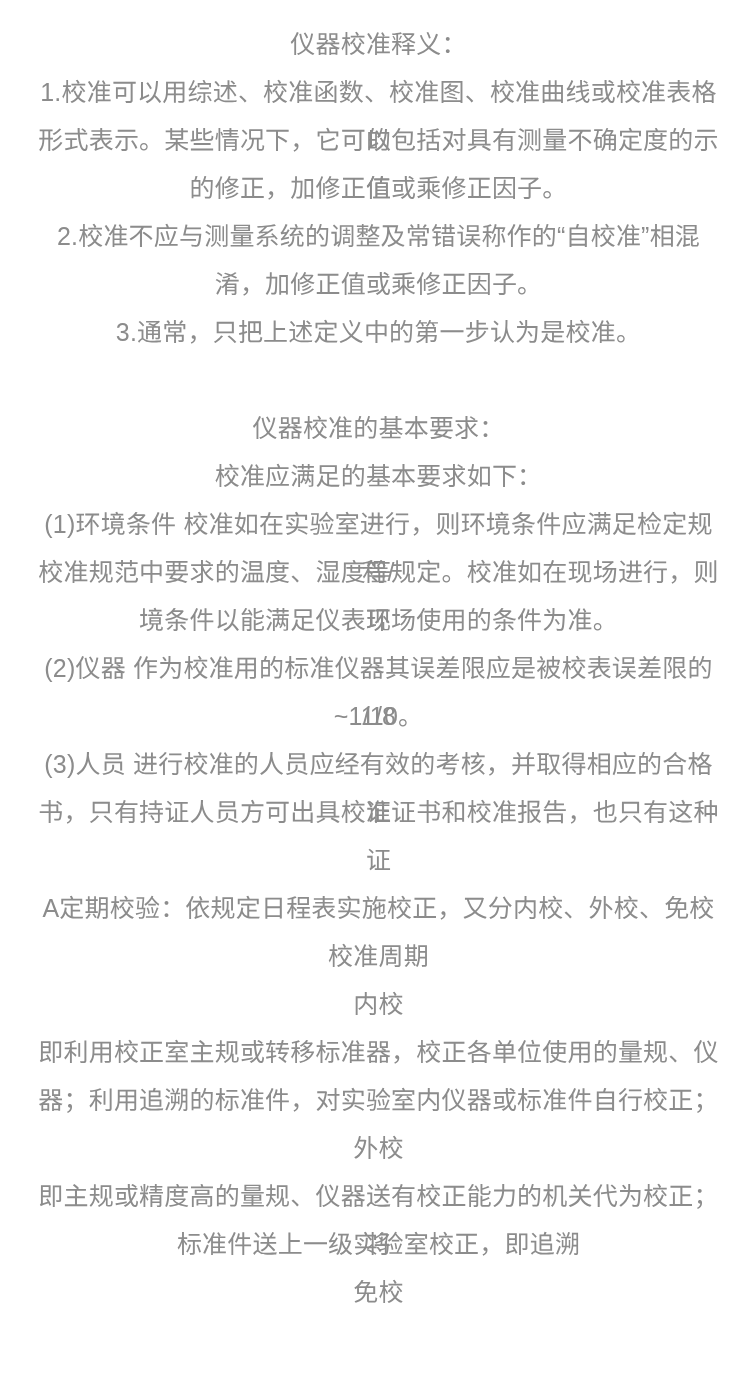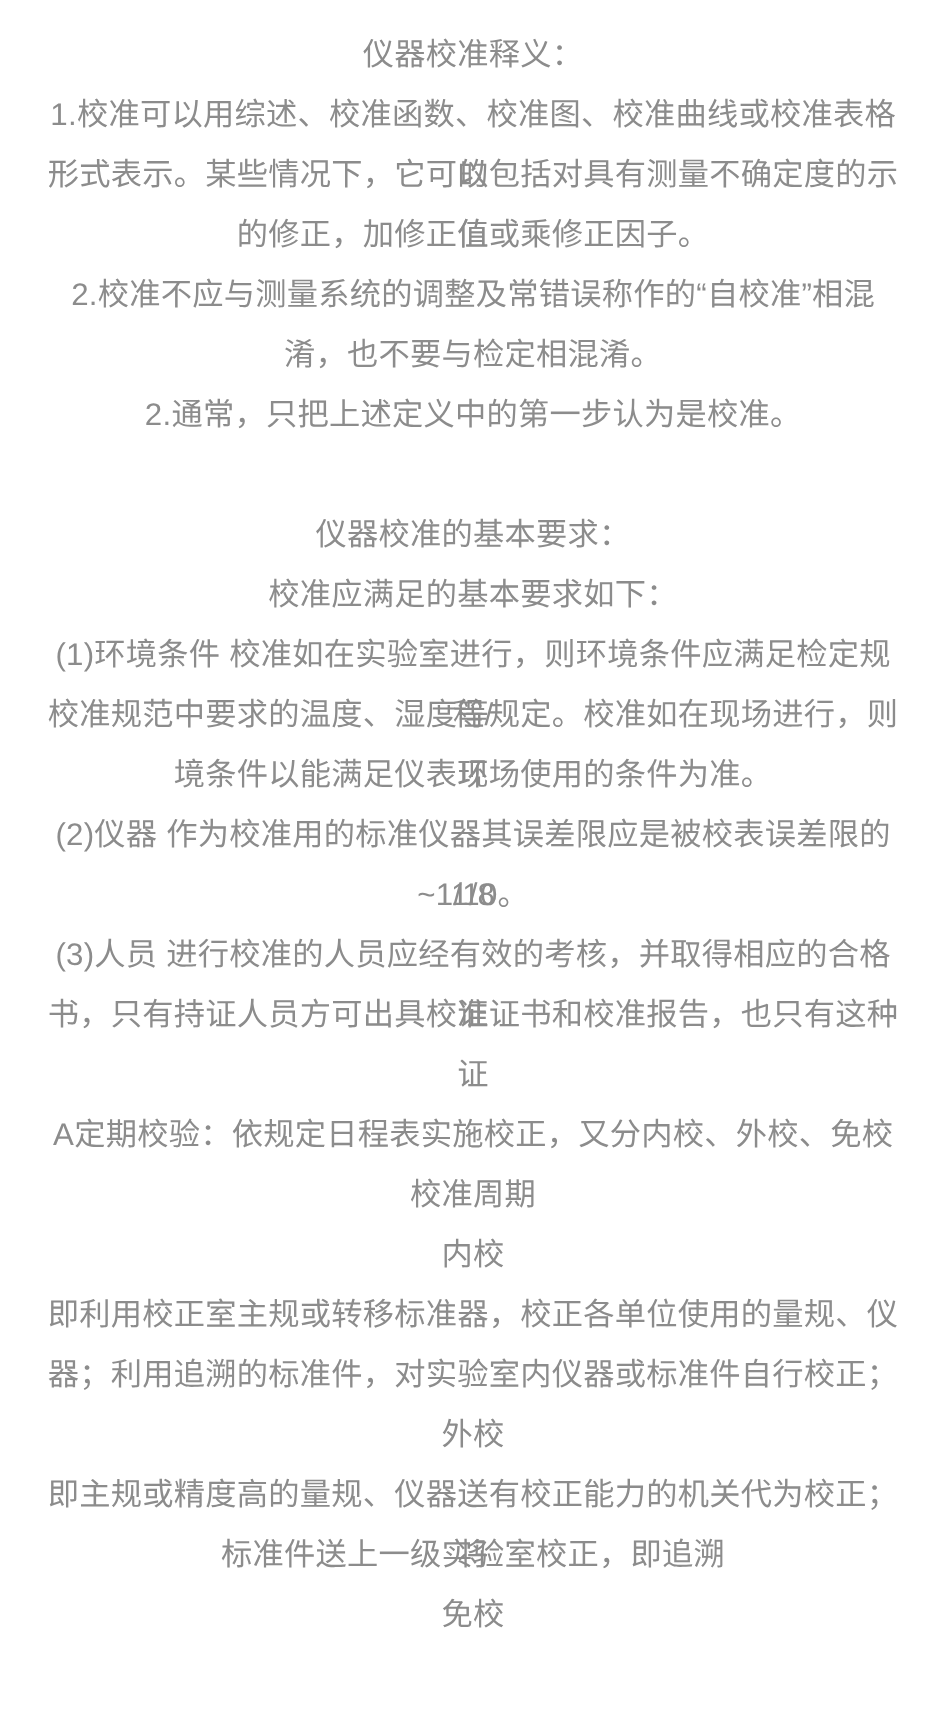--- a/index.html
+++ b/index.html
@@ -34,22 +34,22 @@
 <body>
 
 <div class="page">
   <div>
 
   <div class="text-line" style="">仪器校准释义：</div>
       <div class="text-line" style="">1.校准可以用综述、校准函数、校准图、校准曲线或校准表格的</div>
       <div class="text-line" style="">形式表示。某些情况下，它可以包括对具有测量不确定度的示值</div>
       <div class="text-line" style="">的修正，加修正值或乘修正因子。</div>
       <div class="text-line" style="">2.校准不应与测量系统的调整及常错误称作的“自校准”相混</div>
-      <div class="text-line" style="">淆，也不要与检定相混淆。</div>
-      <div class="text-line" style="">2.通常，只把上述定义中的第一步认为是校准。</div>
+      <div class="text-line" style="">淆，加修正值或乘修正因子。</div>
+      <div class="text-line" style="">3.通常，只把上述定义中的第一步认为是校准。</div>
       <div class="text-line" style=""></div>
       <div class="text-line" style="">仪器校准的基本要求：</div>
       <div class="text-line" style="">校准应满足的基本要求如下：</div>
       <div class="text-line" style="">(1)环境条件 校准如在实验室进行，则环境条件应满足检定规程/</div>
       <div class="text-line" style="">校准规范中要求的温度、湿度等规定。校准如在现场进行，则环</div>
       <div class="text-line" style="">境条件以能满足仪表现场使用的条件为准。</div>
       <div class="text-line" style="">(2)仪器 作为校准用的标准仪器其误差限应是被校表误差限的1/8</div>
       <div class="text-line" style="">~1/10。</div>
       <div class="text-line" style="">(3)人员 进行校准的人员应经有效的考核，并取得相应的合格证</div>
       <div class="text-line" style="">书，只有持证人员方可出具校准证书和校准报告，也只有这种证</div>

